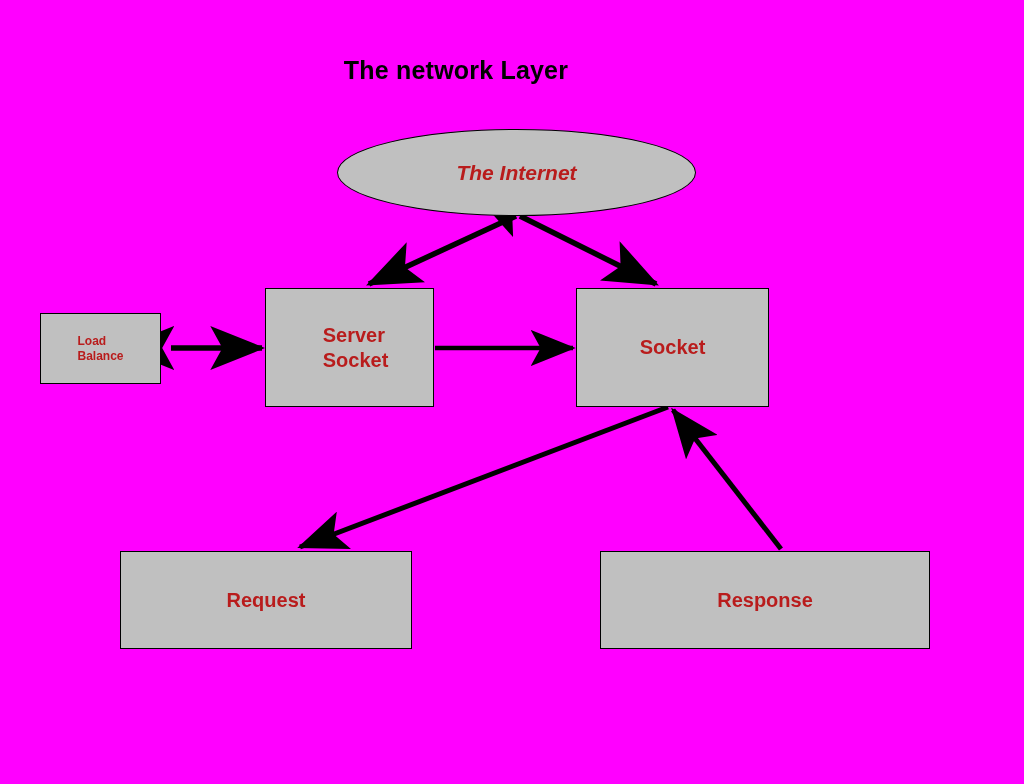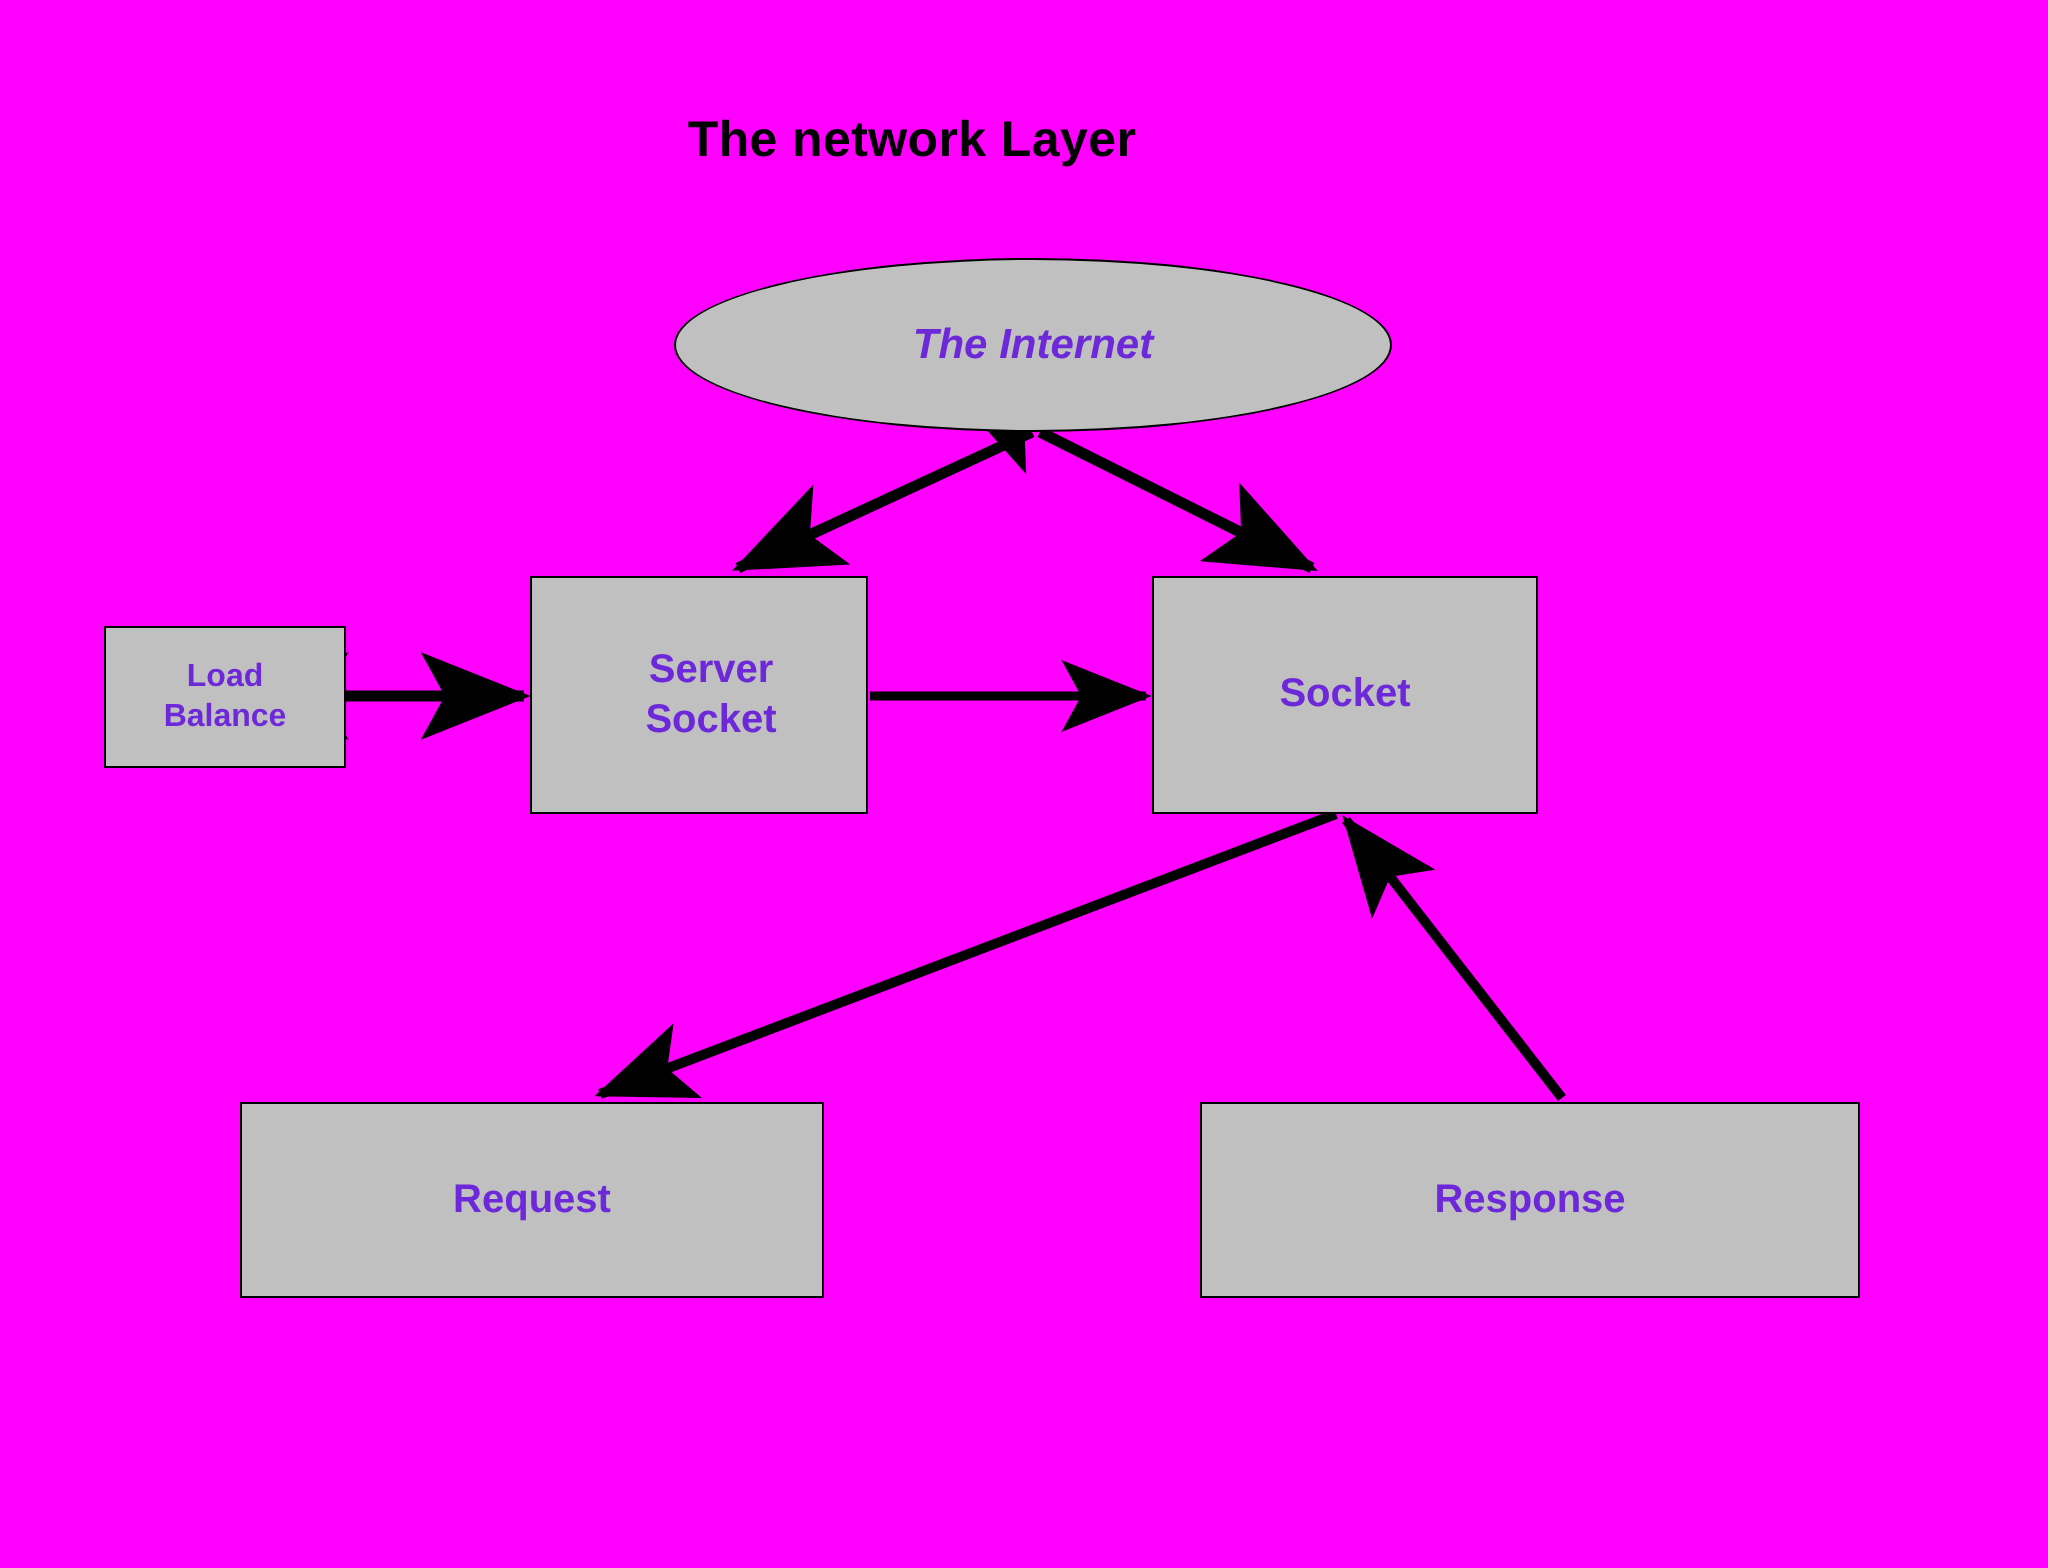--- a/index.html
+++ b/index.html
@@ -32,33 +32,32 @@
     margin-top: 30px;
   }
   .node {
     position: absolute;
     box-sizing: border-box;
     background: #C0C0C0;
     border: 1.5px solid #000000;
     display: flex;
     align-items: center;
     justify-content: center;
-    text-align: center;
-    color: #6d28d9;
+    color: #b91c1c;
     font-weight: bold;
     line-height: 1.22;
     z-index: 3;
   }
   .node-ellipse {
     border-radius: 50%;
     border: 1px solid #000000;
     font-style: italic;
   }
   #node-internet { left: 337px; top: 129px; width: 359px; height: 87px; font-size: 21px; }
-  #node-load-balance { left: 52px; top: 313px; width: 121px; height: 71px; font-size: 16px; }
+  #node-load-balance { left: 40px; top: 313px; width: 121px; height: 71px; font-size: 12px; }
   #node-server-socket { left: 265px; top: 288px; width: 169px; height: 119px; font-size: 20px; padding-left: 12px; }
   #node-socket { left: 576px; top: 288px; width: 193px; height: 119px; font-size: 20px; }
   #node-request { left: 120px; top: 551px; width: 292px; height: 98px; font-size: 20px; }
   #node-response { left: 600px; top: 551px; width: 330px; height: 98px; font-size: 20px; }
   #edge-layer {
     position: absolute;
     left: 0;
     top: 0;
     width: 1024px;
     height: 784px;

